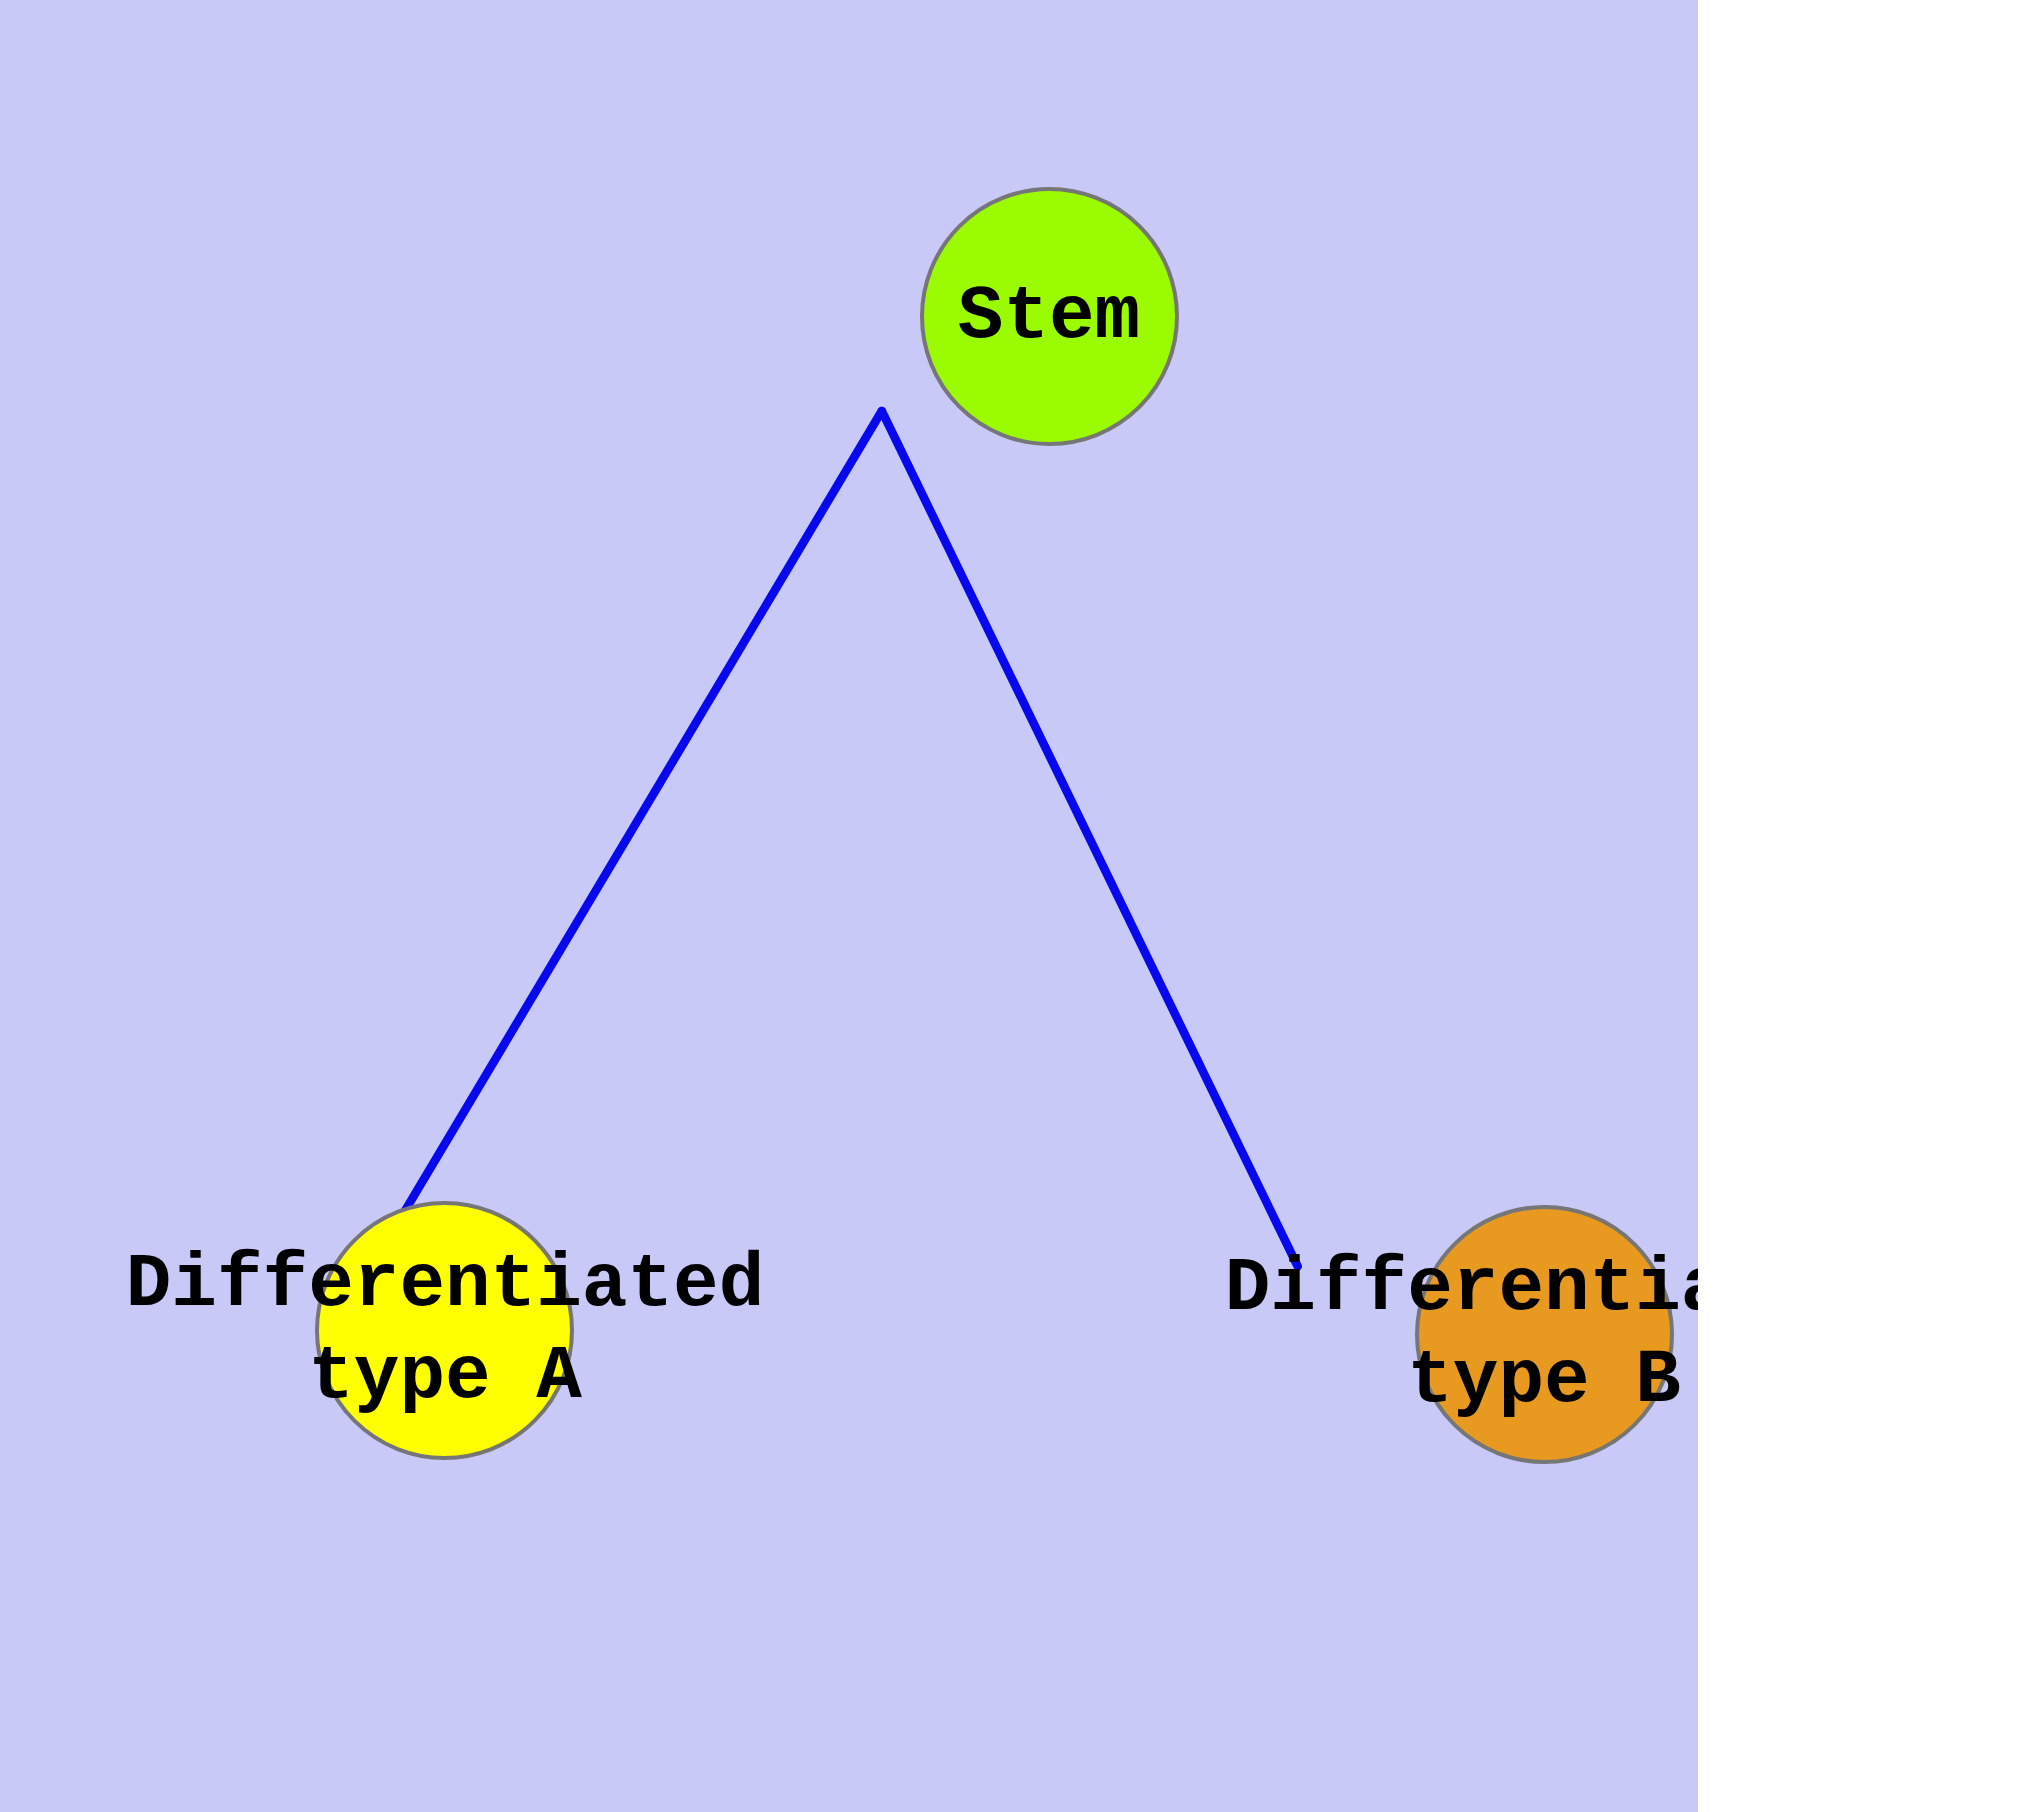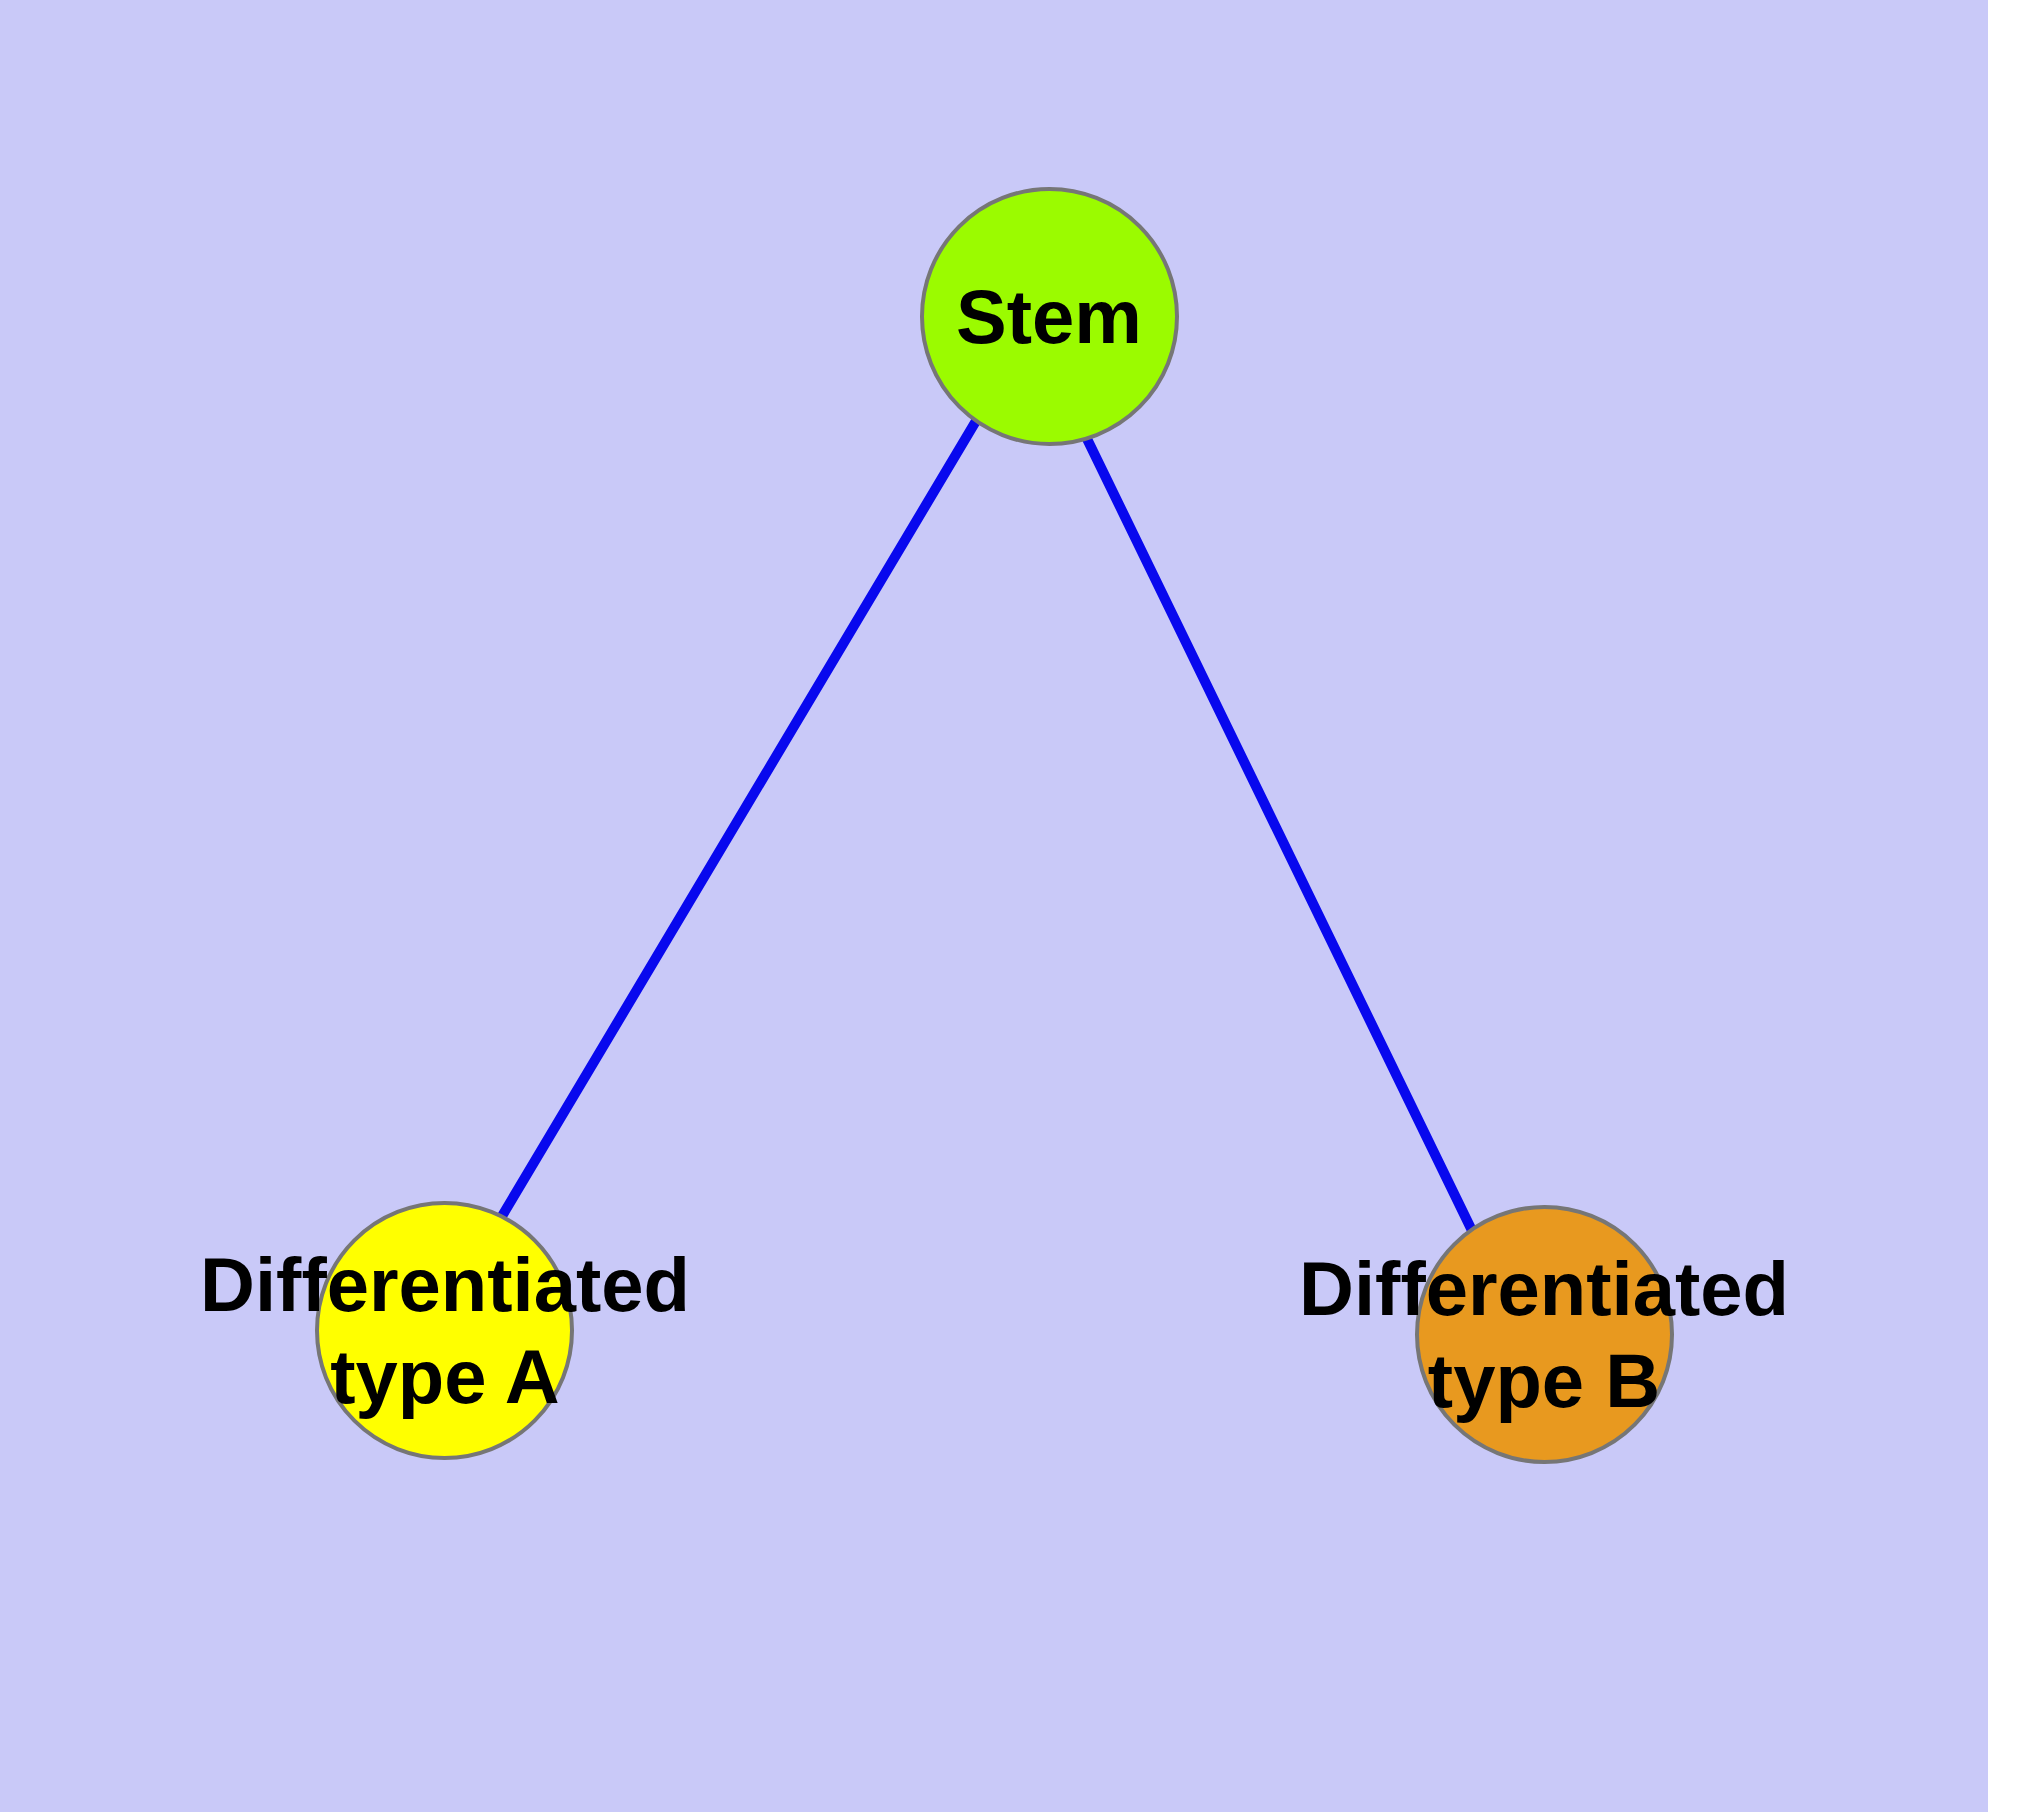--- a/index.html
+++ b/index.html
@@ -1,25 +1,25 @@
 <!DOCTYPE html>
 <html style="--bg-color: #c9c9f8; --edge-color: #0808ee; --node-border-color: #767676; --label-color: #000000;font-size:13.6px"><head>
 <meta charset="utf-8">
 <style>
   html, body {
     margin: 0;
     padding: 0;
   }
   .stage {
     position: relative;
-    width: 1988px;
+    width: 1698px;
     height: 1812px;
     background: var(--bg-color, #c9c9f8);
     overflow: hidden;
-    font-family: Liberation Sans, sans-serif;
+    font-family: Liberation Mono, monospace;
   }
   .edges-layer {
     position: absolute;
     left: 0;
     top: 0;
     width: 100%;
     height: 100%;
     display: block;
   }
   .edge {

